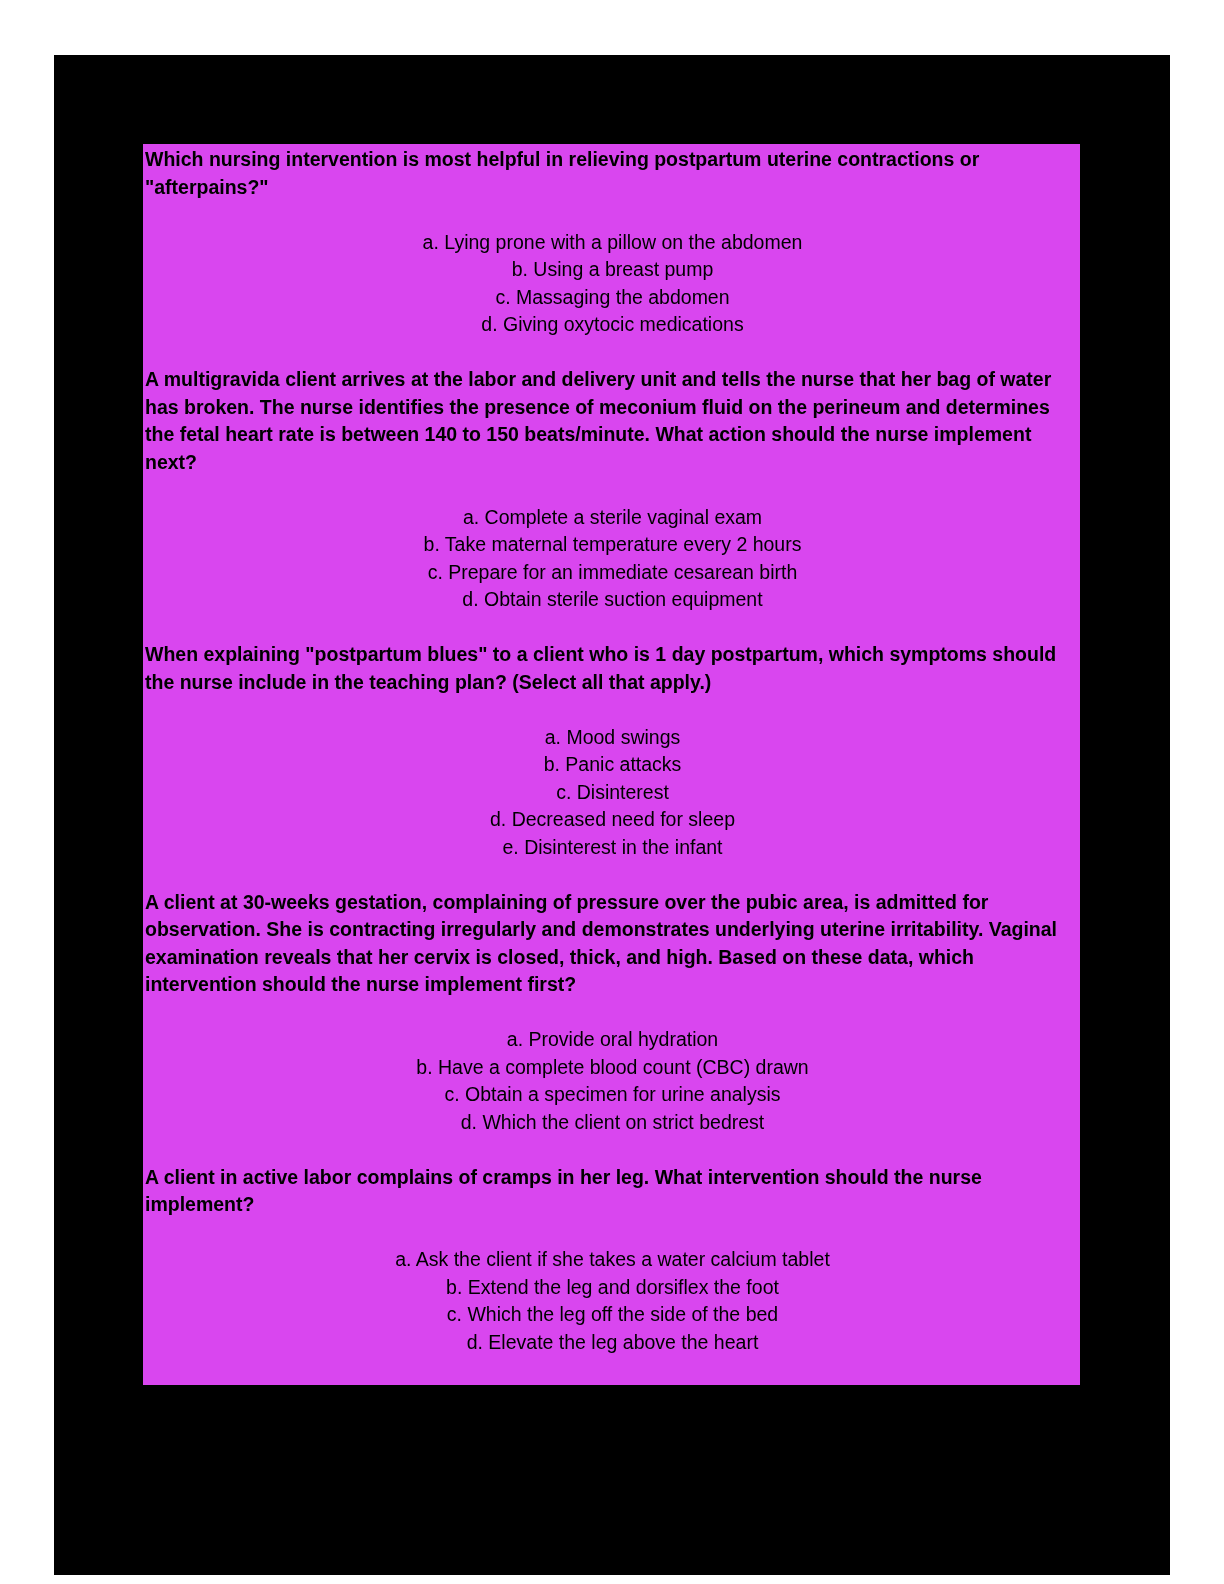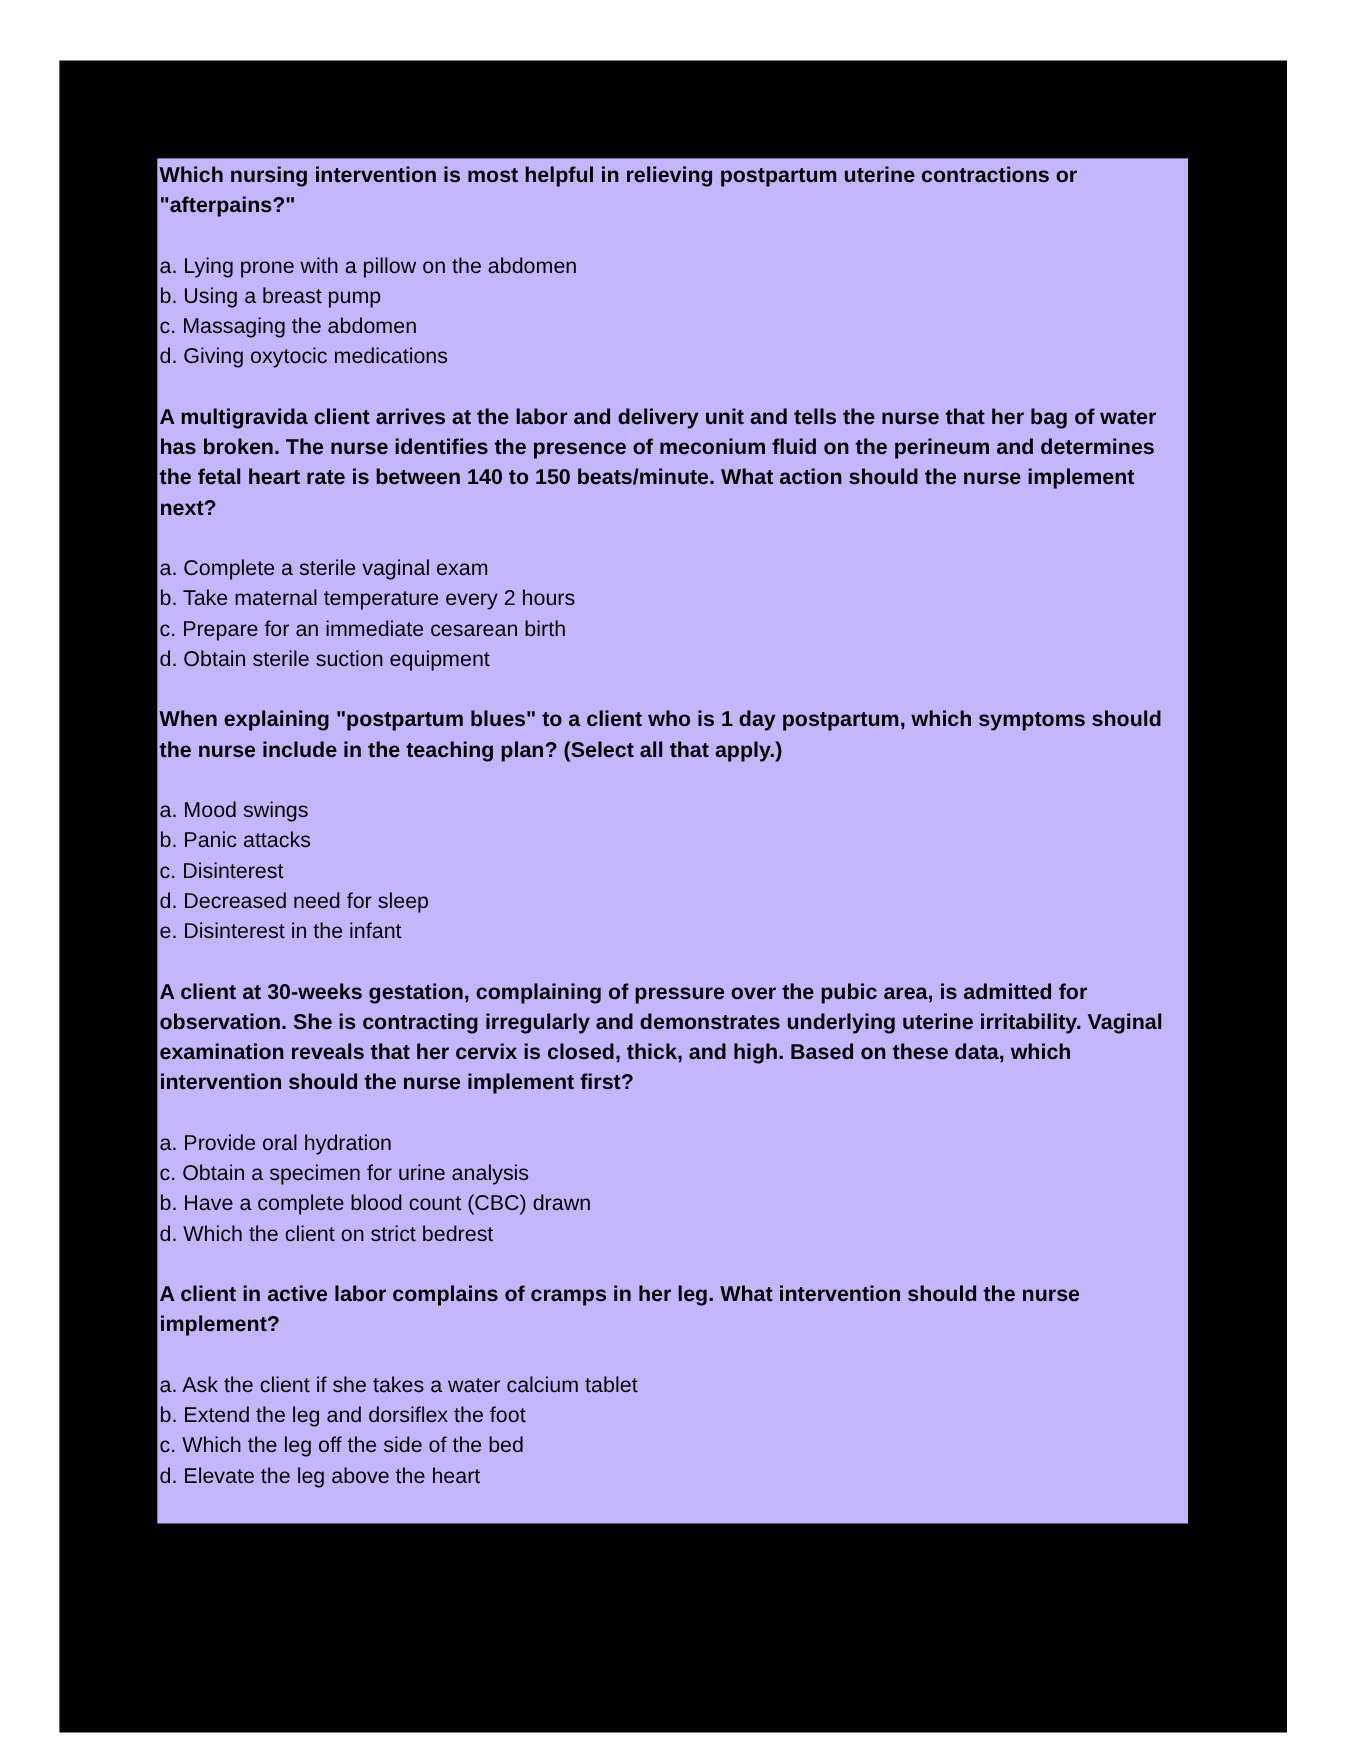--- a/index.html
+++ b/index.html
@@ -40,27 +40,28 @@
   .qblock:last-child {
     margin-bottom: 0;
   }
   .qtext {
     font-weight: bold;
     margin: 0 0 27.5px 0;
   }
   .opt {
     margin: 0;
     font-weight: normal;
+    text-align: center;
   }
 </style>
 </head>
 <body style="background: rgb(255, 255, 255);">
 
 <div class="mat" style="background: rgb(0, 0, 0);">
-  <div class="sheet" style="background: #c4b5fd; color: rgb(0, 0, 0);">
+  <div class="sheet" style="background: #d946ef; color: rgb(0, 0, 0);">
     <div id="questions-list">
         <div class="qblock">
           <p class="qtext">Which nursing intervention is most helpful in relieving postpartum uterine contractions or "afterpains?"</p>
           <div class="opt">a. Lying prone with a pillow on the abdomen</div>
           <div class="opt">b. Using a breast pump</div>
           <div class="opt">c. Massaging the abdomen</div>
           <div class="opt">d. Giving oxytocic medications</div>
         </div>
         <div class="qblock">
           <p class="qtext">A multigravida client arrives at the labor and delivery unit and tells the nurse that her bag of water has broken. The nurse identifies the presence of meconium fluid on the perineum and determines the fetal heart rate is between 140 to 150 beats/minute. What action should the nurse implement next?</p>
@@ -73,22 +74,22 @@
           <p class="qtext">When explaining "postpartum blues" to a client who is 1 day postpartum, which symptoms should the nurse include in the teaching plan? (Select all that apply.)</p>
           <div class="opt">a. Mood swings</div>
           <div class="opt">b. Panic attacks</div>
           <div class="opt">c. Disinterest</div>
           <div class="opt">d. Decreased need for sleep</div>
           <div class="opt">e. Disinterest in the infant</div>
         </div>
         <div class="qblock">
           <p class="qtext">A client at 30-weeks gestation, complaining of pressure over the pubic area, is admitted for observation. She is contracting irregularly and demonstrates underlying uterine irritability. Vaginal examination reveals that her cervix is closed, thick, and high. Based on these data, which intervention should the nurse implement first?</p>
           <div class="opt">a. Provide oral hydration</div>
+          <div class="opt">b. Have a complete blood count (CBC) drawn</div>
           <div class="opt">c. Obtain a specimen for urine analysis</div>
-          <div class="opt">b. Have a complete blood count (CBC) drawn</div>
           <div class="opt">d. Which the client on strict bedrest</div>
         </div>
         <div class="qblock">
           <p class="qtext">A client in active labor complains of cramps in her leg. What intervention should the nurse implement?</p>
           <div class="opt">a. Ask the client if she takes a water calcium tablet</div>
           <div class="opt">b. Extend the leg and dorsiflex the foot</div>
           <div class="opt">c. Which the leg off the side of the bed</div>
           <div class="opt">d. Elevate the leg above the heart</div>
         </div>
       </div>

